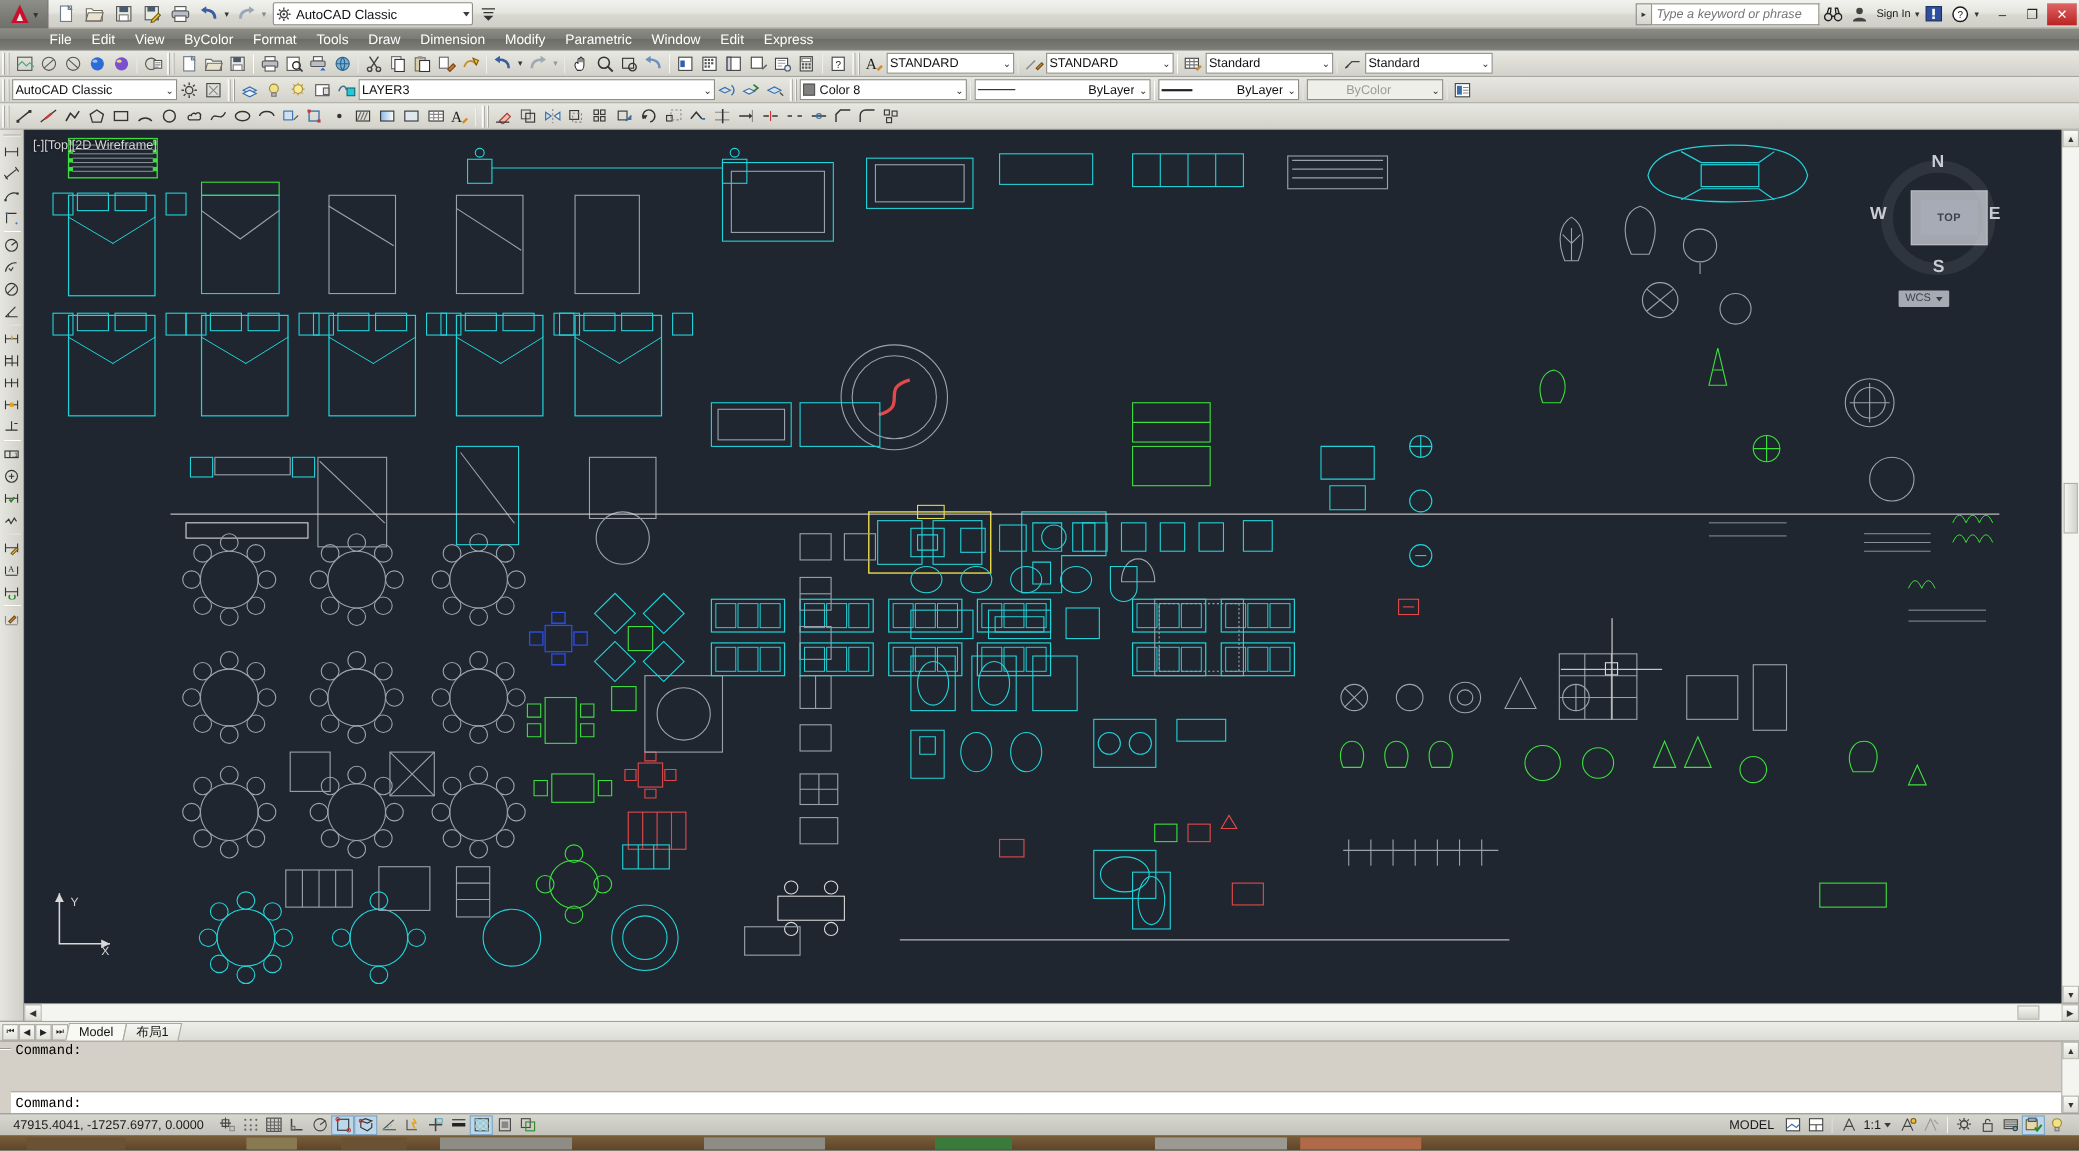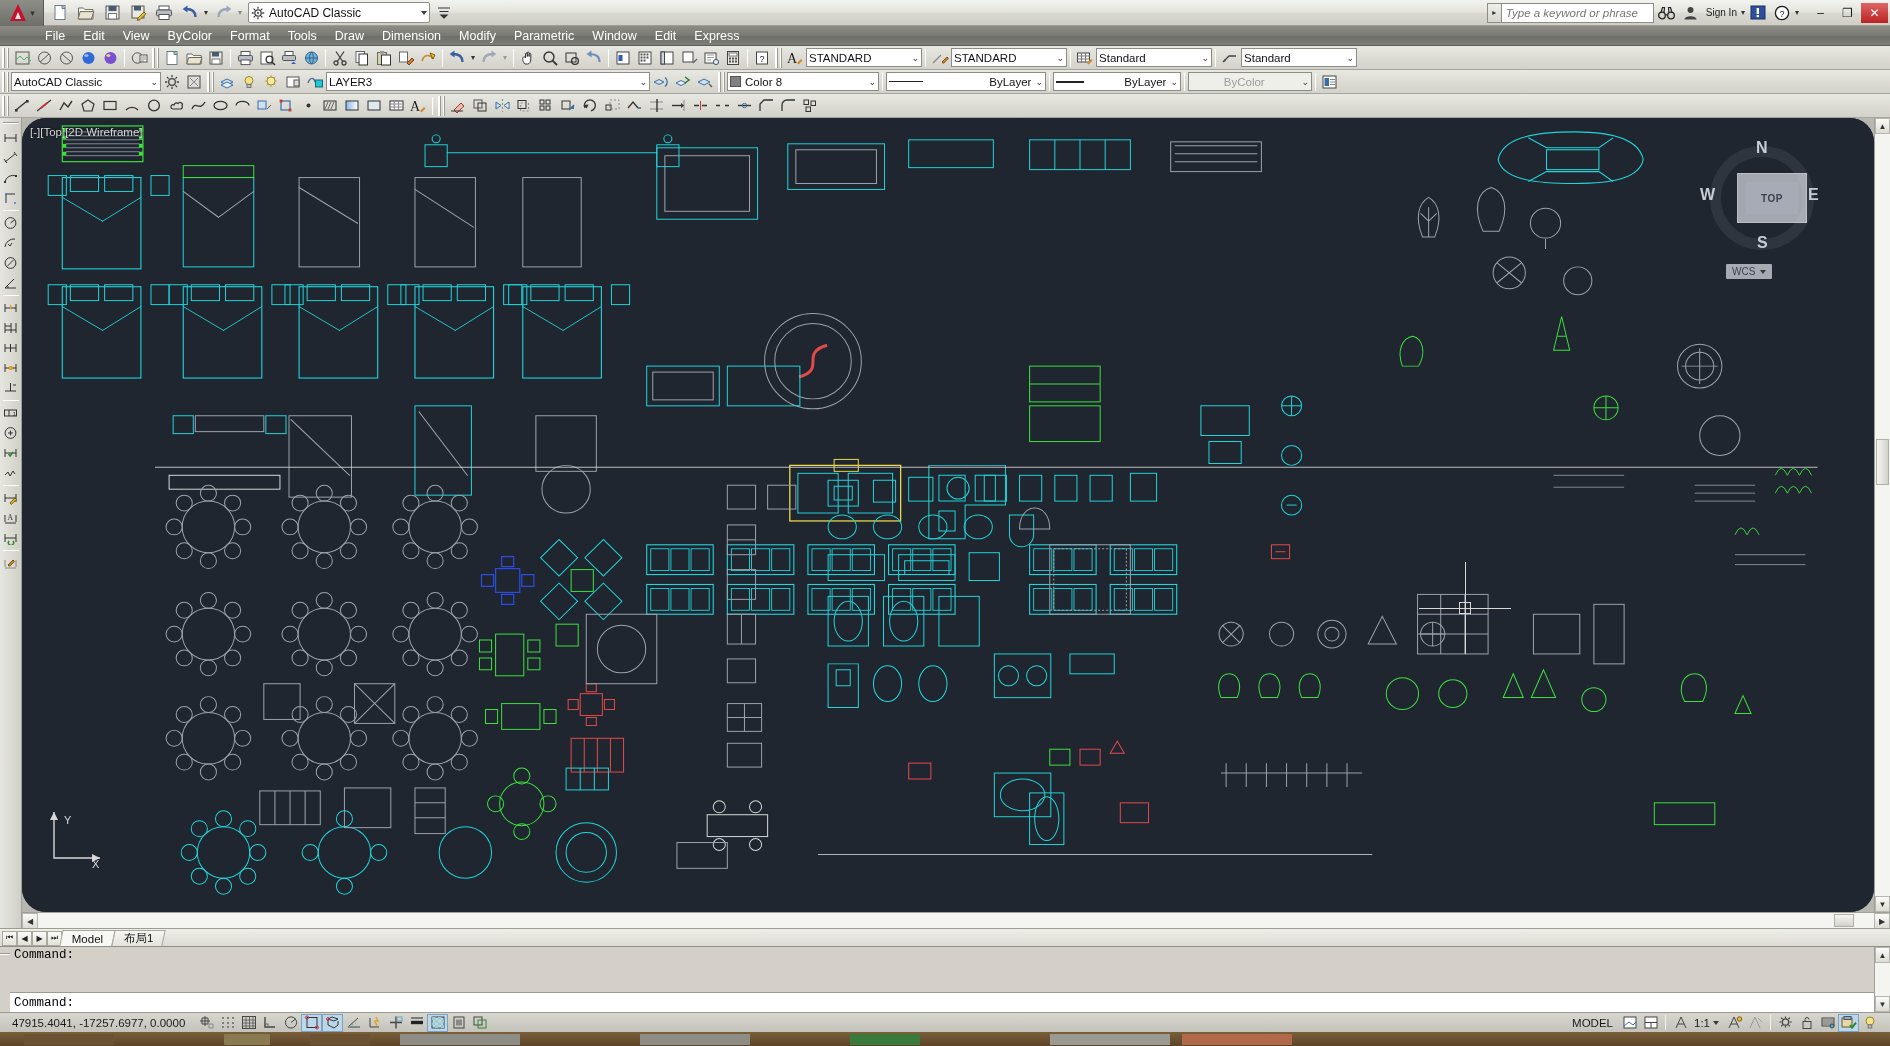--- a/index.html
+++ b/index.html
@@ -78,21 +78,21 @@
      padding-top:2px; overflow:hidden; }
   .ltool .gripv{ width:16px;height:6px;margin-bottom:2px;
      background:repeating-linear-gradient(0deg,#fff 0 1px,#9a9a93 1px 2px,transparent 2px 4px);
      background-size:100% 4px; }
   .lic{ width:20px;height:20px;display:flex;align-items:center;justify-content:center;
      border:1px solid transparent; }
   .lsep{ width:16px;height:1px;background:#9a9a93;margin:2px 0;border-bottom:1px solid #fff; }
 
   .centerwrap{ flex:1; display:flex; flex-direction:column; min-width:0; }
   .canvasrow{ flex:1; display:flex; min-height:0; }
-  .canvas{ flex:1; position:relative; background:#1f2630; overflow:hidden;border-radius:24px; }
+  .canvas{ flex:1; position:relative; background:#1f2630; overflow:hidden; }
 
   
   .vsb{ width:16px; background:#efefea; border-left:1px solid #a0a09a;
         display:flex; flex-direction:column; }
   .sbbtn{ height:16px; background:linear-gradient(#fbfbf8,#dcdcd4); border:1px solid #b6b6ae;
      display:flex;align-items:center;justify-content:center; font-size:8px; color:#333; }
   .vsb .track{ flex:1; background:#f4f4f0; position:relative; }
   .vsb .thumb{ position:absolute; left:1px; right:1px; top:40%; height:46px;
      background:linear-gradient(90deg,#f6f6f2,#d2d2ca); border:1px solid #b0b0a8; }
   

